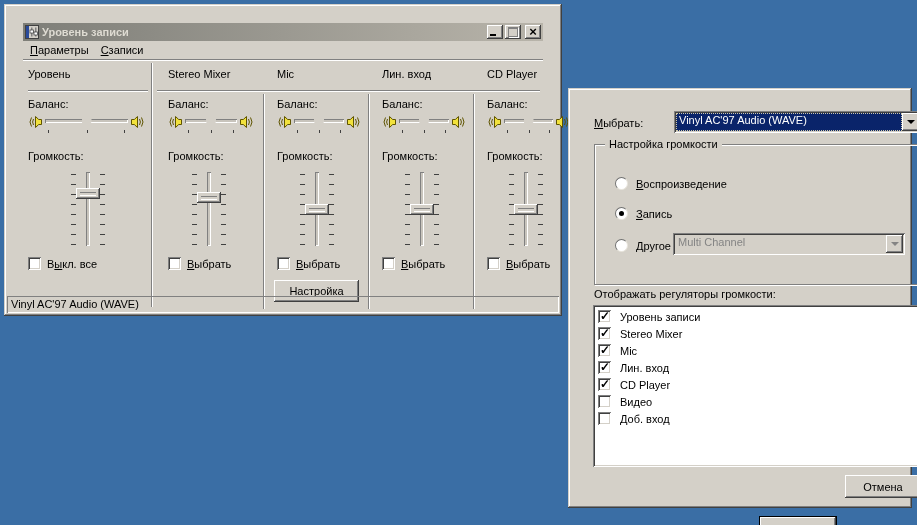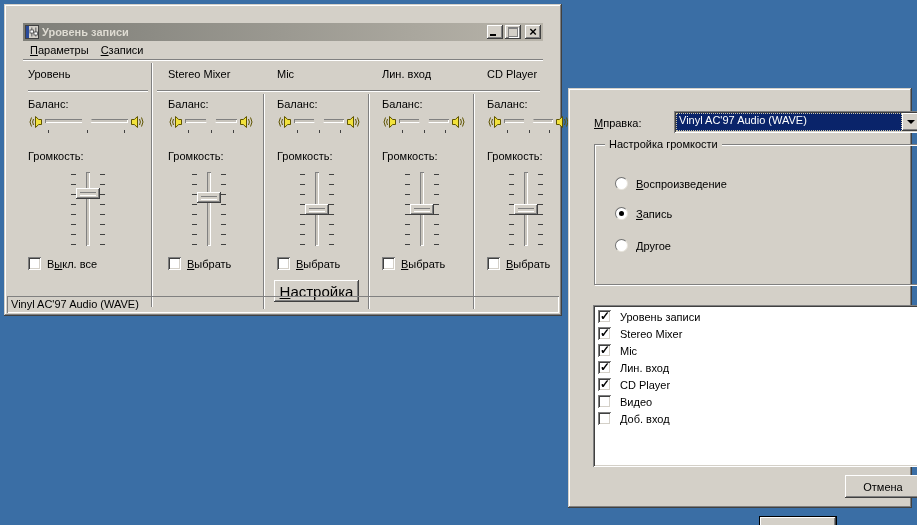--- a/index.html
+++ b/index.html
@@ -94,21 +94,21 @@
              background:#d4d0c8;
              box-shadow: inset -1px -1px 0 #404040, inset 1px 1px 0 #fff, inset -2px -2px 0 #808080; }
   .v-thumb::after { content:""; position:absolute; left:4px; right:4px; top:4px; height:2px;
              border-top:1px solid #808080; border-bottom:1px solid #fff; }
   .ch-check { position:absolute; top:196px; left:var(--pl); display:flex; align-items:center; gap:6px; }
   .cb { width:13px; height:13px; background:#fff; flex:0 0 auto; position:relative;
         box-shadow: inset 1px 1px 0 #808080, inset -1px -1px 0 #fff,
                     inset 2px 2px 0 #404040, inset -2px -2px 0 #d4d0c8; }
   .cb.checked::after { content:"\2713"; position:absolute; left:2px; top:-1px;
         font-size:12px; font-weight:bold; color:#000; }
-  .advanced-btn { position:absolute; top:219px; left:9px; width:85px; height:22px; font-size:15px; }
+  .advanced-btn { position:absolute; top:219px; left:9px; width:85px; height:22px; font-size:11px; }
   .statusbar { position:absolute; left:3px; right:3px; bottom:3px; height:17px;
                padding:2px 0 0 4px; box-sizing:border-box; white-space:nowrap; }
 
   
   #win-prop { left:568px; top:88px; width:344px; height:420px; }
   .dlg-body { position:relative; height:396px; }
   .mixer-label { position:absolute; left:7px; top:10px; }
   .combo { position:absolute; background:#fff; box-sizing:border-box; padding:2px; display:flex;
            box-shadow: inset 1px 1px 0 #808080, inset -1px -1px 0 #fff,
                        inset 2px 2px 0 #404040, inset -2px -2px 0 #d4d0c8; }
@@ -354,21 +354,21 @@
         <span><span></span><u>В</u><span>ыбрать</span></span>
       </div>
     </div>
   </div>
 
   <div class="statusbar sunken">Vinyl AC'97 Audio (WAVE)</div>
 </div>
 
 <div class="window" id="win-prop">
   <div class="dlg-body">
-    <span class="mixer-label"><span></span><u>М</u><span>правка:</span></span>
+    <span class="mixer-label"><span></span><u>М</u><span>ыбрать:</span></span>
     <div class="combo" id="mixer-combo">
       <span class="combo-sel">Vinyl AC'97 Audio (WAVE)</span>
       <span class="combo-btn btn3d">
           <span class="arrow-down"></span>
         </span>
     </div>
 
     <div class="groupbox">
       <span class="group-title">Настройка громкости</span>
       <div class="radio-row" style="top:32px">
@@ -376,22 +376,29 @@
         <span><span></span><u>В</u><span>оспроизведение</span></span>
       </div>
       <div class="radio-row" style="top:62px">
         <span class="radio selected"></span>
         <span><span></span><u>З</u><span>апись</span></span>
       </div>
       <div class="radio-row" style="top:94px">
         <span class="radio"></span>
         <span><span></span><u>Д</u><span>ругое</span></span>
       </div>
-    </div>
-
+      <div class="combo disabled" style="left:78px; top:88px; width:232px; height:22px;">
+        <span class="combo-sel">Multi Channel</span>
+        <span class="combo-btn btn3d">
+            <span class="arrow-down"></span>
+          </span>
+      </div>
+    </div>
+
+    <span class="list-label">Отображать регуляторы громкости:</span>
     <div class="listbox sunken-deep">
       <div class="list-row">
         <span class="cb checked"></span>
         <span>Уровень записи</span>
       </div>
       <div class="list-row">
         <span class="cb checked"></span>
         <span>Stereo Mixer</span>
       </div>
       <div class="list-row">

